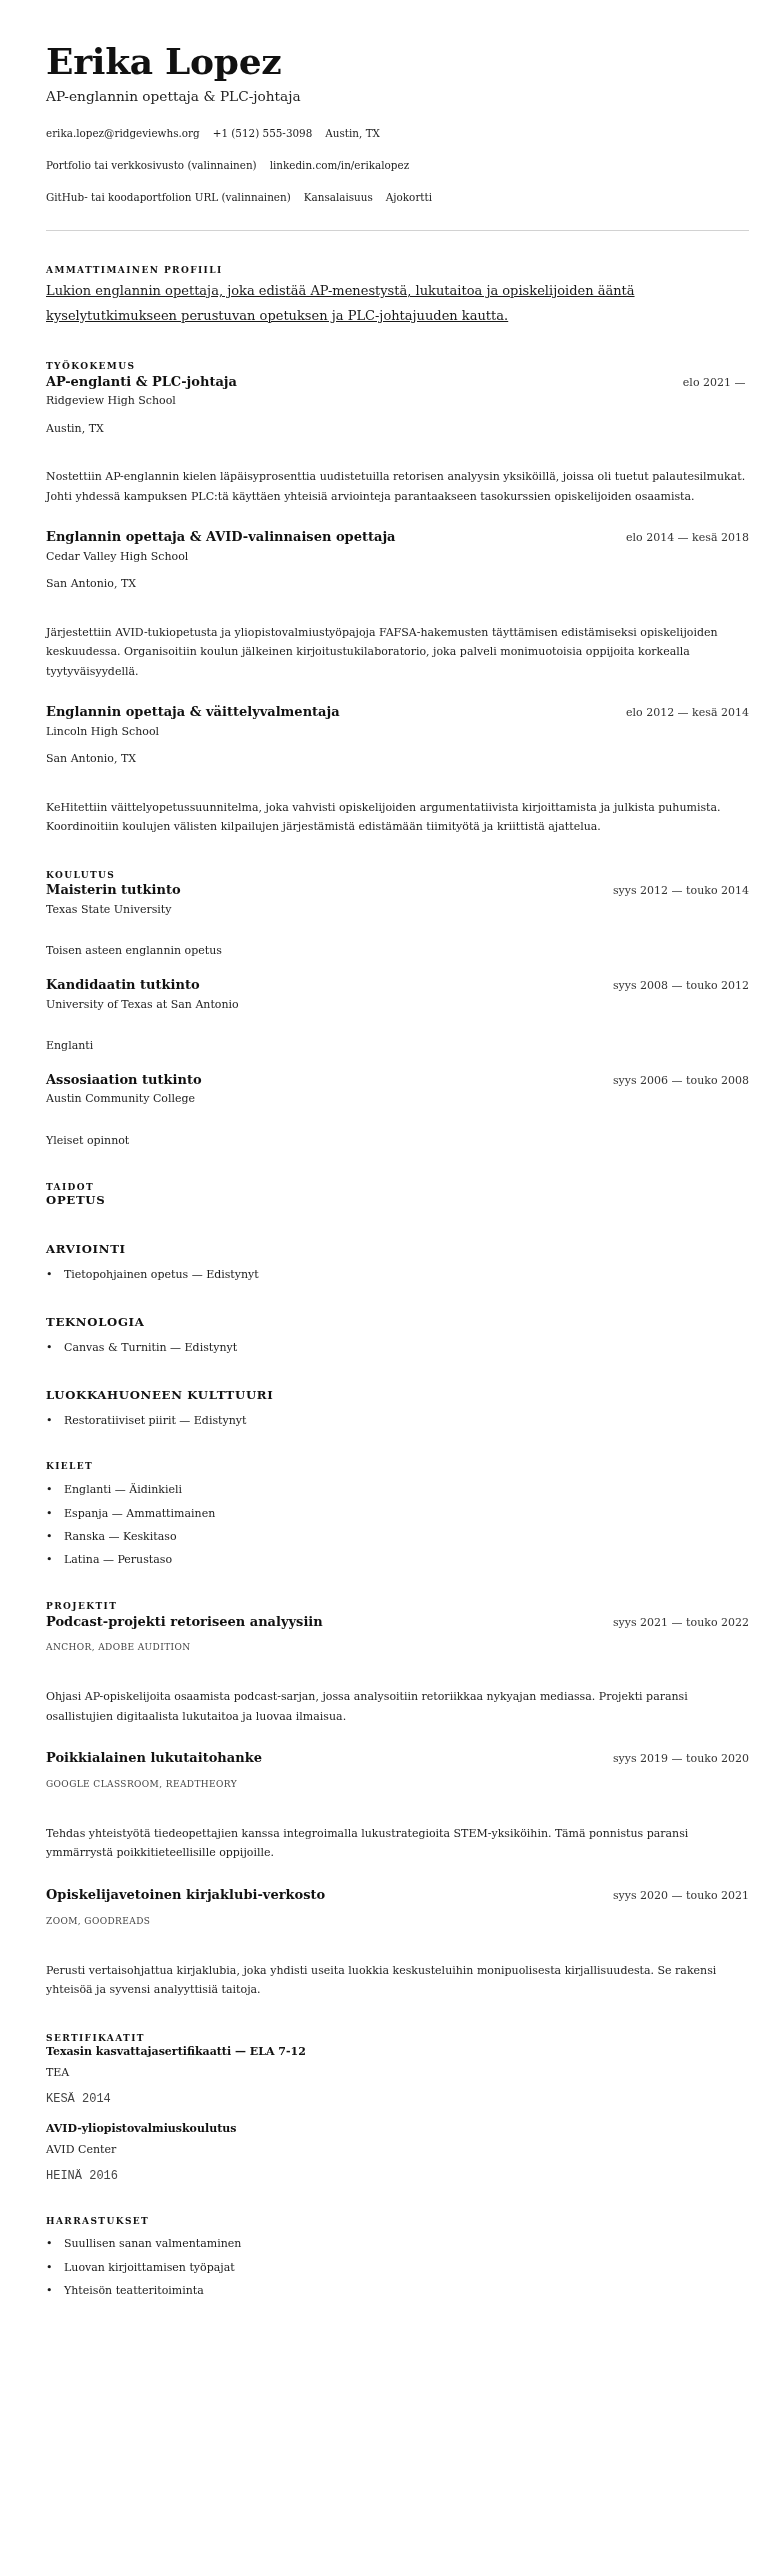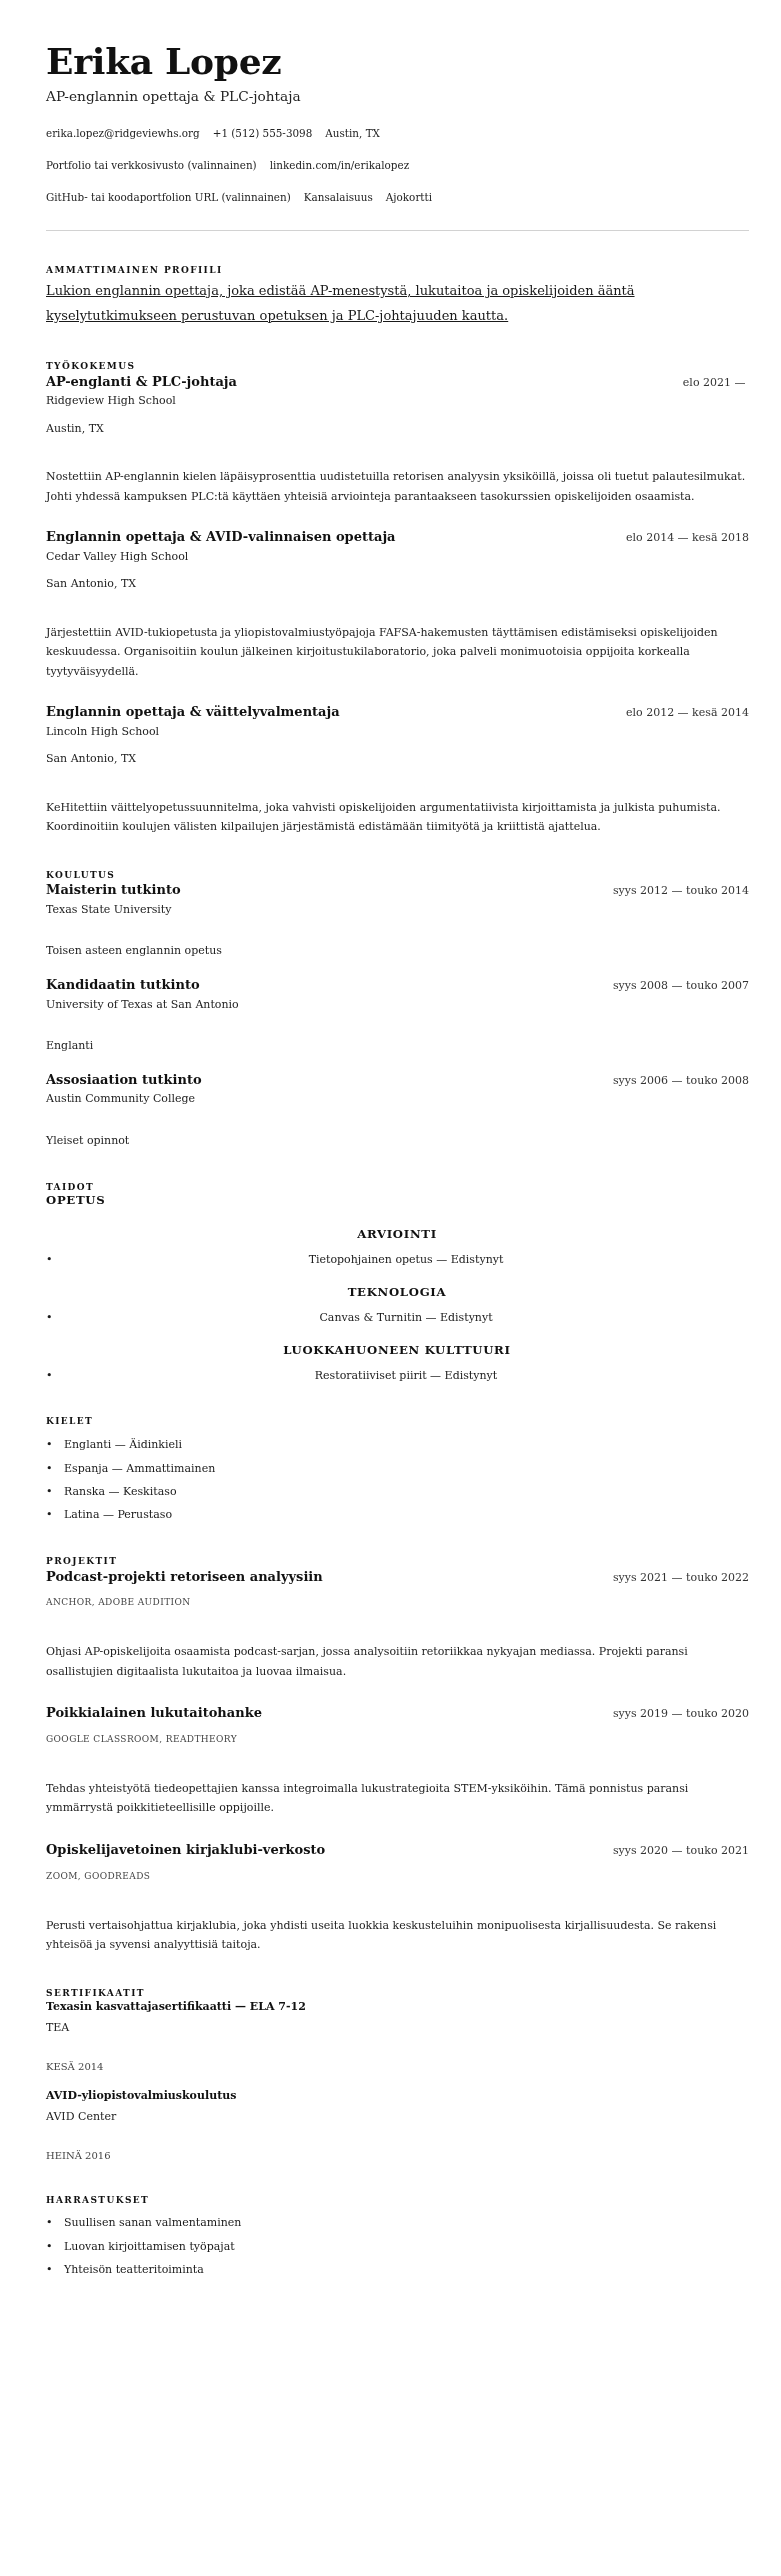--- a/index.html
+++ b/index.html
@@ -110,21 +110,21 @@
   }
   .skill-group-title {
     font-size: 11.7px;
     font-weight: bold;
     letter-spacing: 0.7px;
     text-transform: uppercase;
     color: #111;
     line-height: 15.6px;
   }
   .skills .skill-group:first-child { margin-top: 18px; }
-  .skills .skill-group + .skill-group { margin-top: 18px; text-align: center; }
+  .skills .skill-group + .skill-group { margin-top: 33px; }
   ul.bullets {
     list-style: none;
     margin-top: 9px;
   }
   ul.bullets li {
     font-size: 11px;
     line-height: 15.6px;
     color: #1a1a1a;
     position: relative;
     padding-left: 18px;
@@ -157,25 +157,26 @@
     color: #111;
     line-height: 15.6px;
   }
   .cert-issuer {
     font-size: 11px;
     color: #222;
     line-height: 15.6px;
     margin-top: 5.2px;
   }
   .cert-date {
-    font-size: 10px;
+    font-size: 12px;
     color: #444;
     line-height: 13px;
-    margin-top: 24px;
+    margin-top: 12px;
     text-transform: uppercase;
+    font-family: Liberation Mono, monospace;
   }
   .hobby-list { margin-top: 14.3px; }
   .hobby-list li + li { margin-top: 7.8px; }
 </style>
 </head>
 <body>
 
 <div class="page">
 
   <header>
@@ -247,21 +248,21 @@
         <div class="entry-title">Maisterin tutkinto</div>
         <div class="entry-date">syys 2012 — touko 2014</div>
       </div>
       <div class="entry-org">Texas State University</div>
       <div class="entry-field">Toisen asteen englannin opetus</div>
     </div>
 
     <div class="entry">
       <div class="entry-head">
         <div class="entry-title">Kandidaatin tutkinto</div>
-        <div class="entry-date">syys 2008 — touko 2007</div>
+        <div class="entry-date">syys 2008 — touko 2012</div>
       </div>
       <div class="entry-org">University of Texas at San Antonio</div>
       <div class="entry-field">Englanti</div>
     </div>
 
     <div class="entry">
       <div class="entry-head">
         <div class="entry-title">Assosiaation tutkinto</div>
         <div class="entry-date">syys 2006 — touko 2008</div>
       </div>

